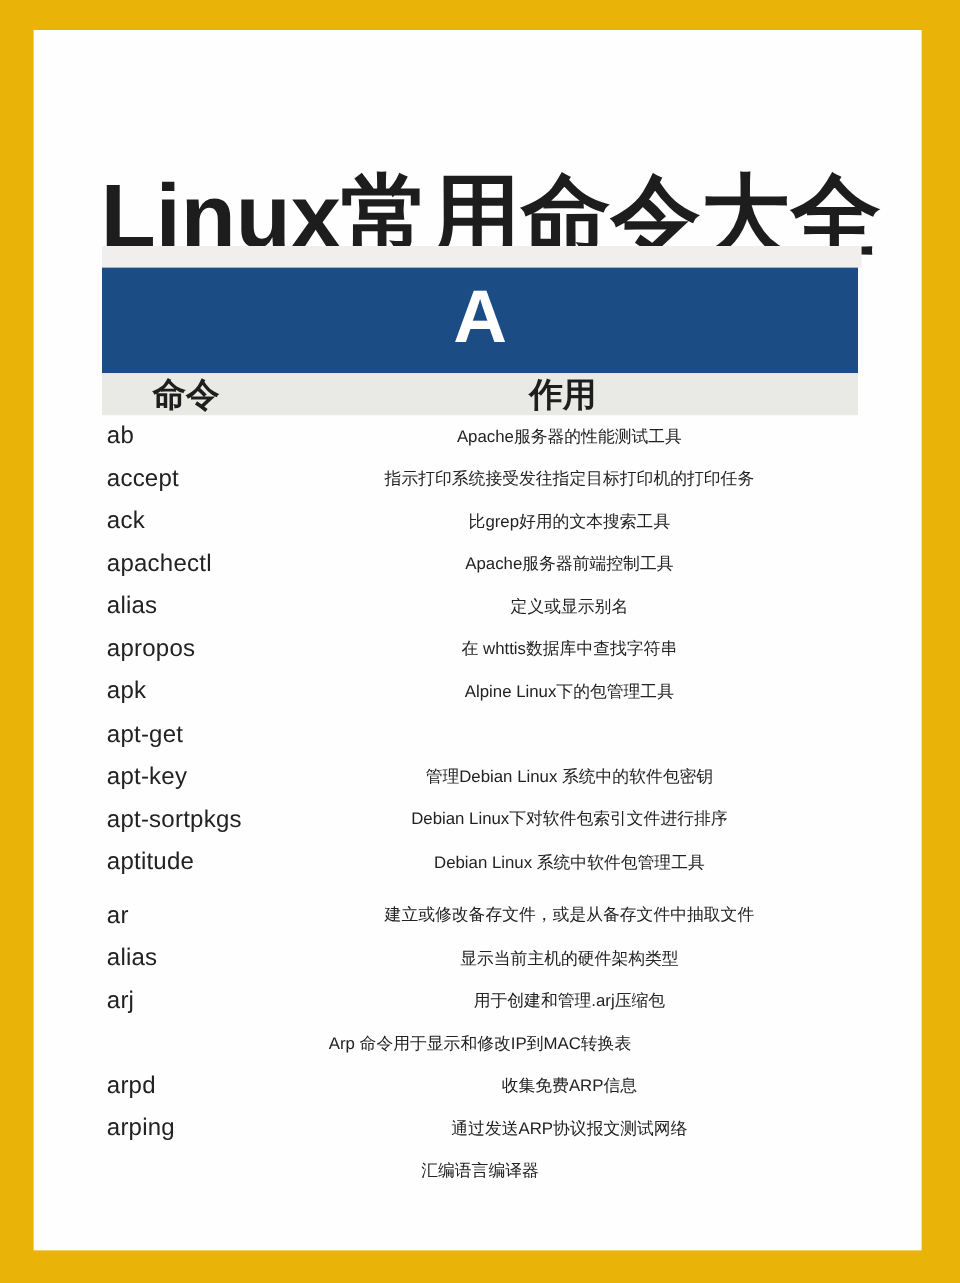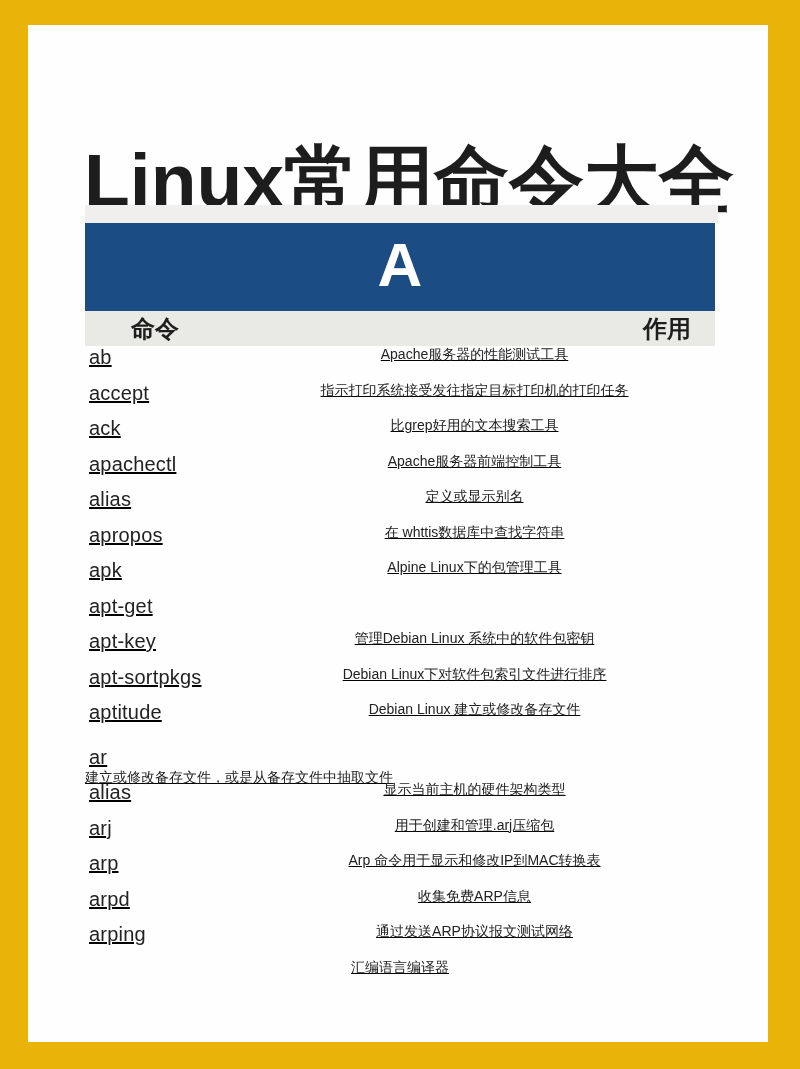--- a/index.html
+++ b/index.html
@@ -51,36 +51,35 @@
     font-size:62px;
     font-weight:800;
     line-height:1;
     transform:translateY(-2px);
   }
   .thead {
     height:35px;
     background:#e9e9e6;
     display:flex;
     align-items:center;
-    font-size:24px;
+    font-size:28px;
     font-weight:700;
     color:#1e1e1e;
   }
   .th-cmd { width:140px; text-align:center; }
-  .th-desc { flex:1; text-align:right; padding-right:24px; }
+  .th-desc { flex:1; text-align:center; padding-right:2px; }
   .tbody {
     display:block;
   }
   .row {
     height:35.5px;
     display:flex;
-    align-items:flex-start;
-    text-decoration:underline;
-  }
-  .row.gap { margin-top:9px;flex-direction:column; }
+    align-items:center;
+  }
+  .row.gap { margin-top:9px; }
   .cell.cmd {
     width:145px;
     padding-left:4px;
     font-size:20px;
     color:#222222;
     letter-spacing:0.2px;
     white-space:nowrap;
   }
   .cell.desc {
     flex:1;
@@ -156,40 +155,39 @@
     <div class="cell desc">管理Debian Linux 系统中的软件包密钥</div>
   </div>
 
   <div class="row">
     <div class="cell cmd">apt-sortpkgs</div>
     <div class="cell desc">Debian Linux下对软件包索引文件进行排序</div>
   </div>
 
   <div class="row">
     <div class="cell cmd">aptitude</div>
-    <div class="cell desc">Debian Linux 建立或修改备存文件</div>
+    <div class="cell desc">Debian Linux 系统中软件包管理工具</div>
   </div>
 
   <div class="row gap">
     <div class="cell cmd">ar</div>
     <div class="cell desc">建立或修改备存文件，或是从备存文件中抽取文件</div>
   </div>
 
   <div class="row">
     <div class="cell cmd">alias</div>
     <div class="cell desc">显示当前主机的硬件架构类型</div>
   </div>
 
   <div class="row">
     <div class="cell cmd">arj</div>
     <div class="cell desc">用于创建和管理.arj压缩包</div>
   </div>
 
   <div class="row">
-    <div class="cell cmd">arp</div>
     <div class="cell desc">Arp 命令用于显示和修改IP到MAC转换表</div>
   </div>
 
   <div class="row">
     <div class="cell cmd">arpd</div>
     <div class="cell desc">收集免费ARP信息</div>
   </div>
 
   <div class="row">
     <div class="cell cmd">arping</div>

